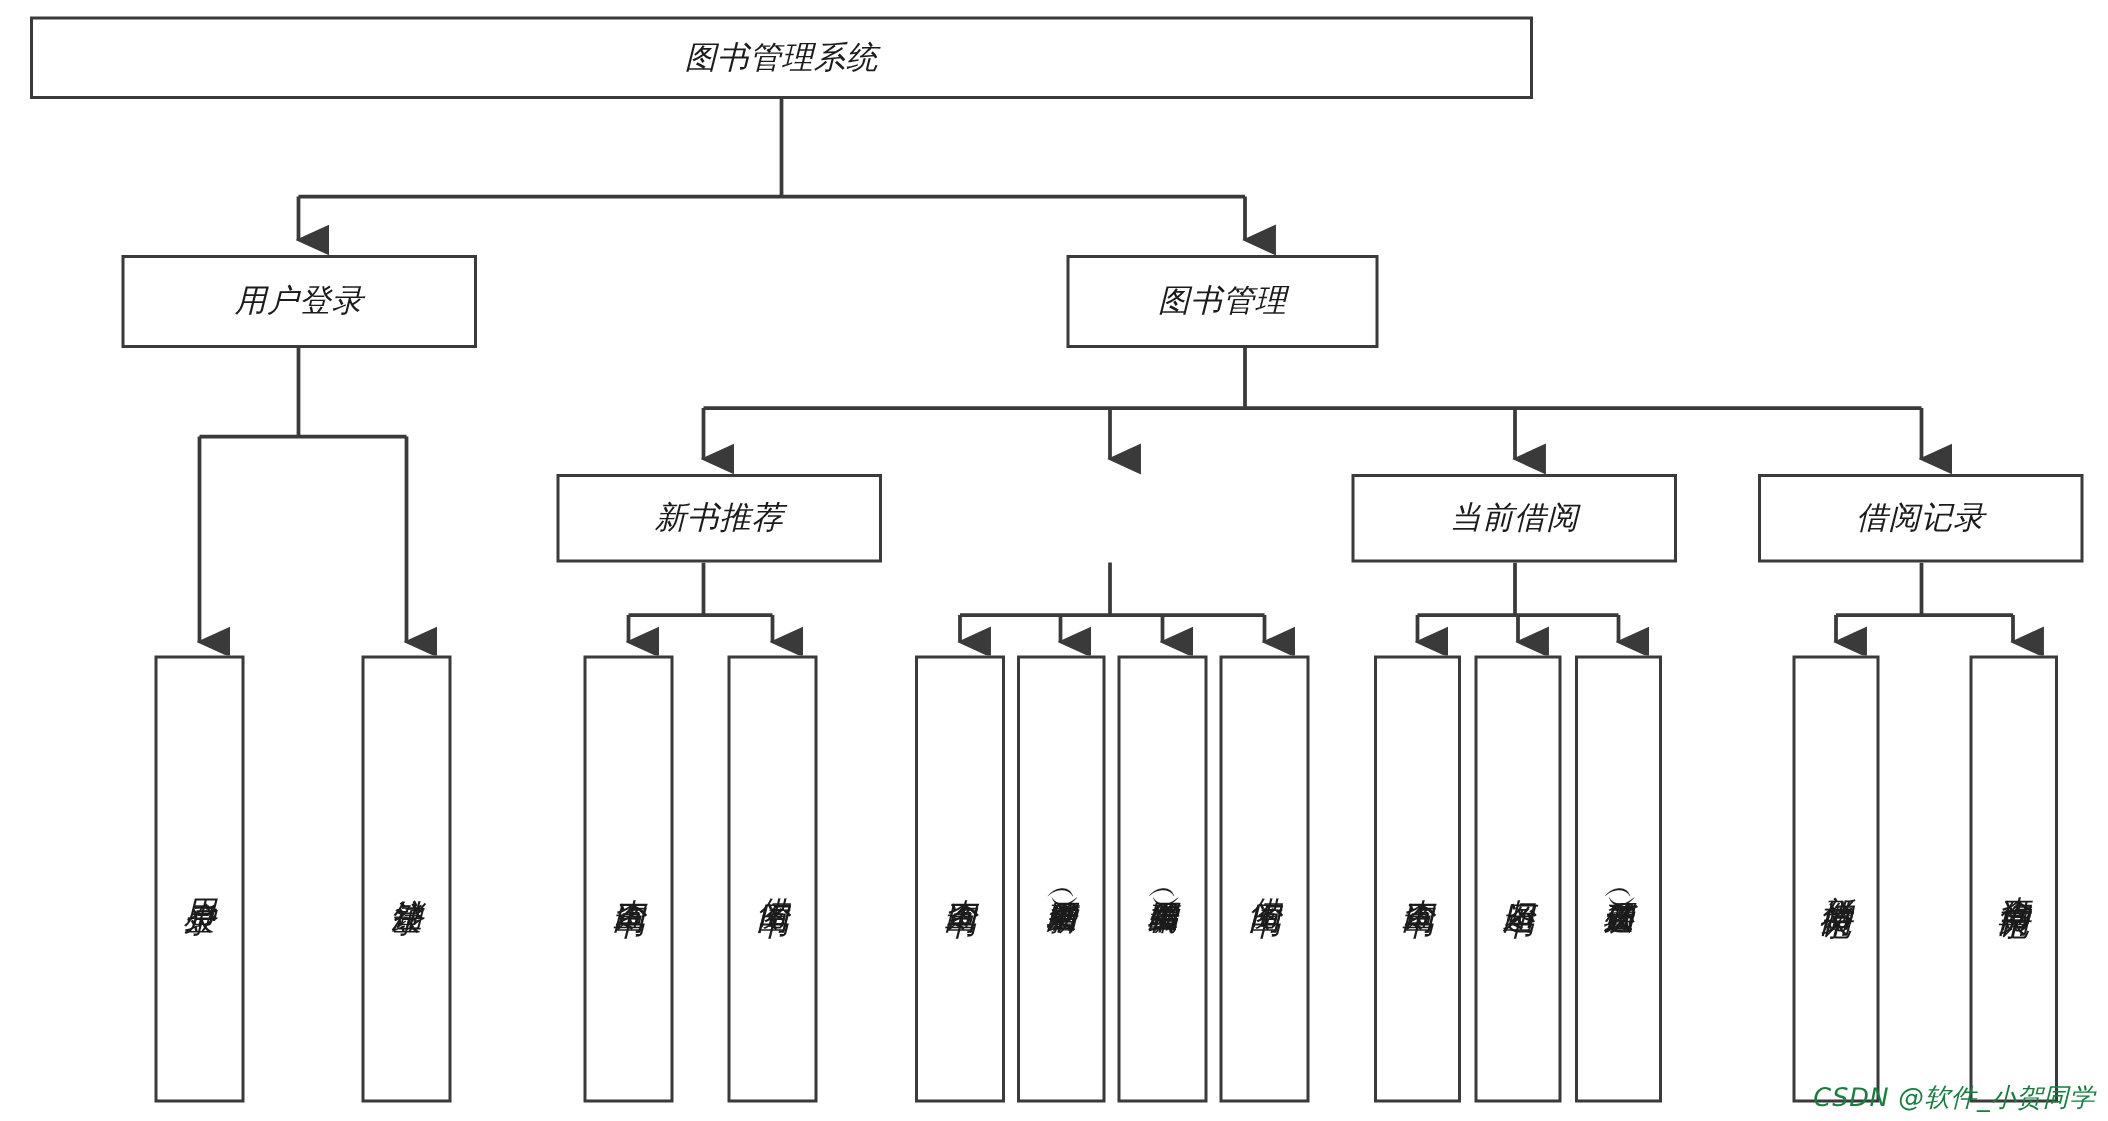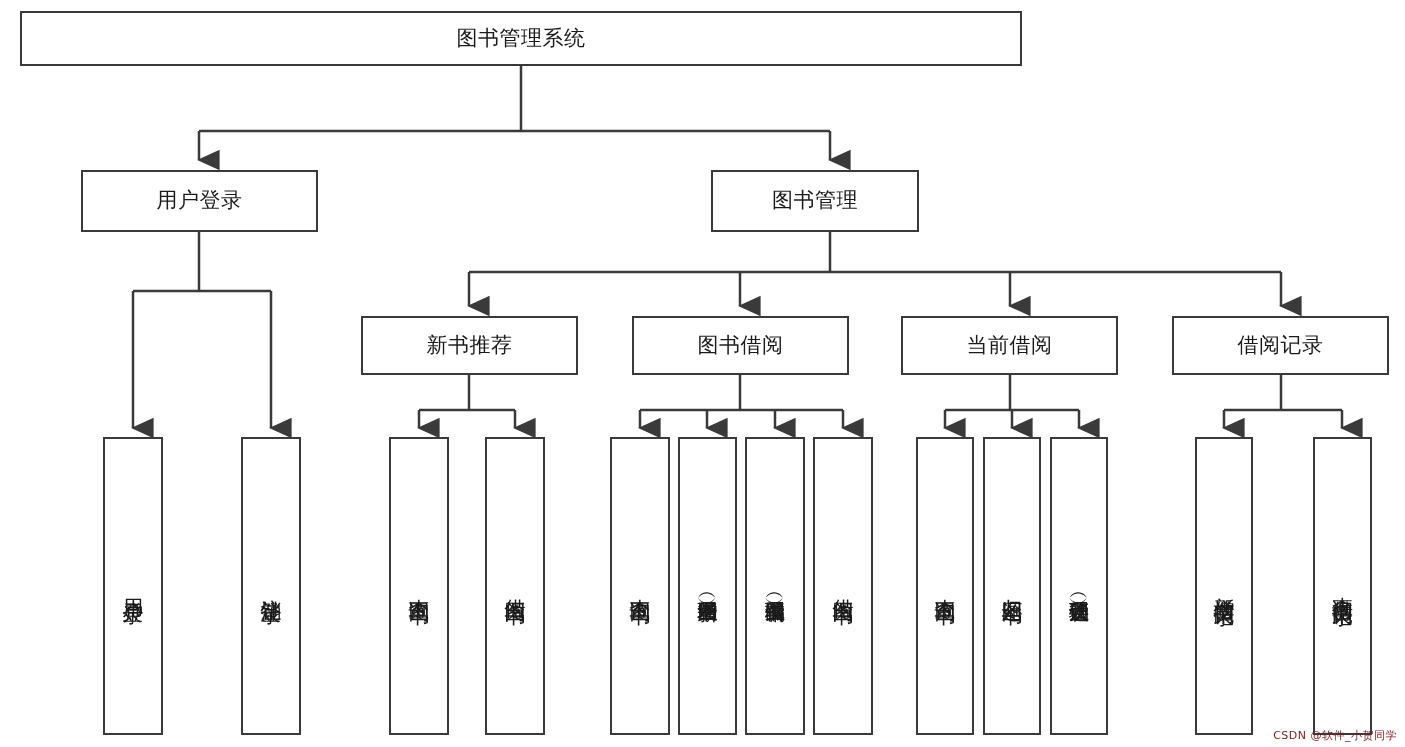--- a/index.html
+++ b/index.html
@@ -9,20 +9,21 @@
   }
   body {
     font-family: "DejaVu Sans", "Liberation Sans", sans-serif;
   }
   #canvas {
     position: relative;
     width: 1405px;
     height: 747px;
     background: #ffffff;
     overflow: hidden;
+    font-style: italic;
   }
   svg.wires {
     position: absolute;
     left: 0;
     top: 0;
     width: 1405px;
     height: 747px;
     pointer-events: none;
   }
   .node {
@@ -49,22 +50,22 @@
     padding: 4px 0;
   }
   .node.vert.tight {
     letter-spacing: 0px;
     font-size: 20px;
   }
   .watermark {
     position: absolute;
     right: 8px;
     bottom: 4px;
-    font-size: 11px;
-    color: #7f1d1d;
+    font-size: 17px;
+    color: #15803d;
     white-space: nowrap;
     letter-spacing: 0.5px;
   }
 </style>
 </head>
 <body>
 
 <div id="canvas">
 
   <svg class="wires" viewBox="0 0 1405 747" xmlns="http://www.w3.org/2000/svg">
@@ -126,27 +127,24 @@
   </div>
 
   <div class="node horiz" style="left:81px; top:170px; width:237px; height:62px;">
     <span>用户登录</span>
   </div>
 
   <div class="node horiz" style="left:711px; top:170px; width:208px; height:62px;">
     <span>图书管理</span>
   </div>
 
-  <div class="node horiz" style="left:361px; top:316px; width:217px; height:59px;">
+  <div class="node horiz" style="left:371px; top:316px; width:217px; height:59px;">
     <span>新书推荐</span>
   </div>
 
-  <div class="node horiz" style="left:632px; top:316px; width:217px; height:59px;">
-    <span>图书借阅</span>
-  </div>
 
   <div class="node horiz" style="left:1172px; top:316px; width:217px; height:59px;">
     <span>借阅记录</span>
   </div>
 
   <div class="node horiz" style="left:901px; top:316px; width:217px; height:59px;">
     <span>当前借阅</span>
   </div>
 
   <div class="node vert" style="left:103px; top:437px; width:60px; height:298px;">

